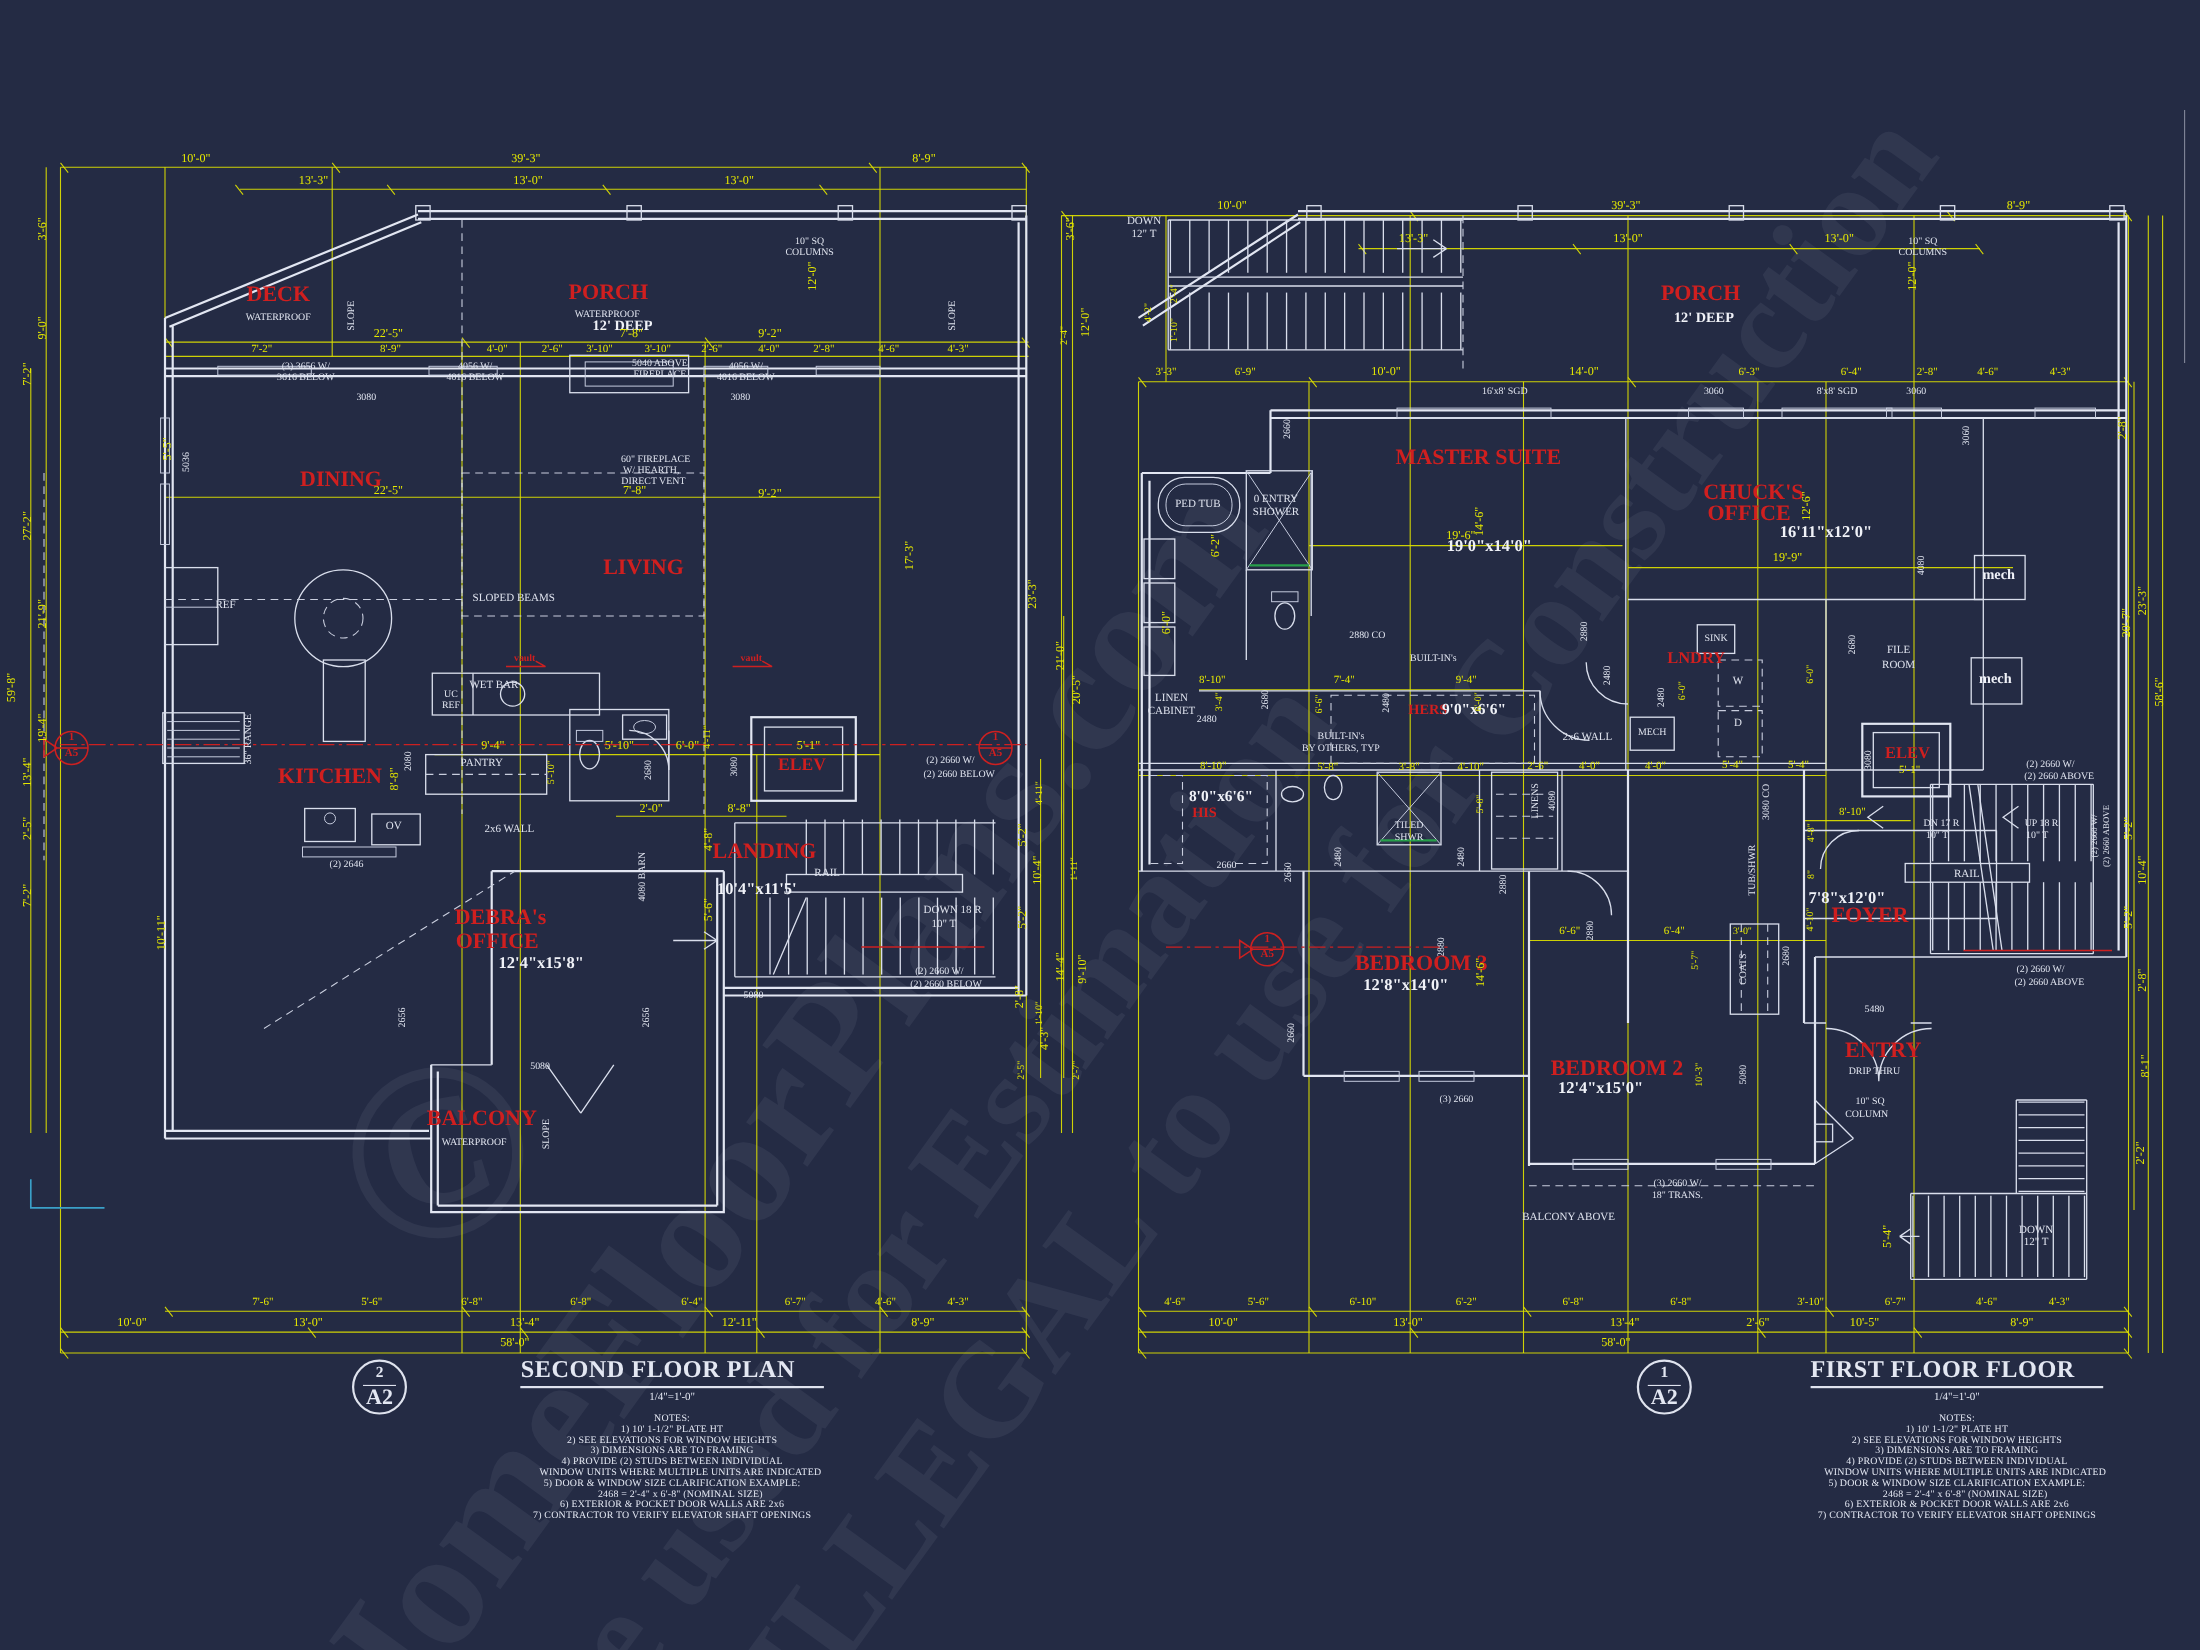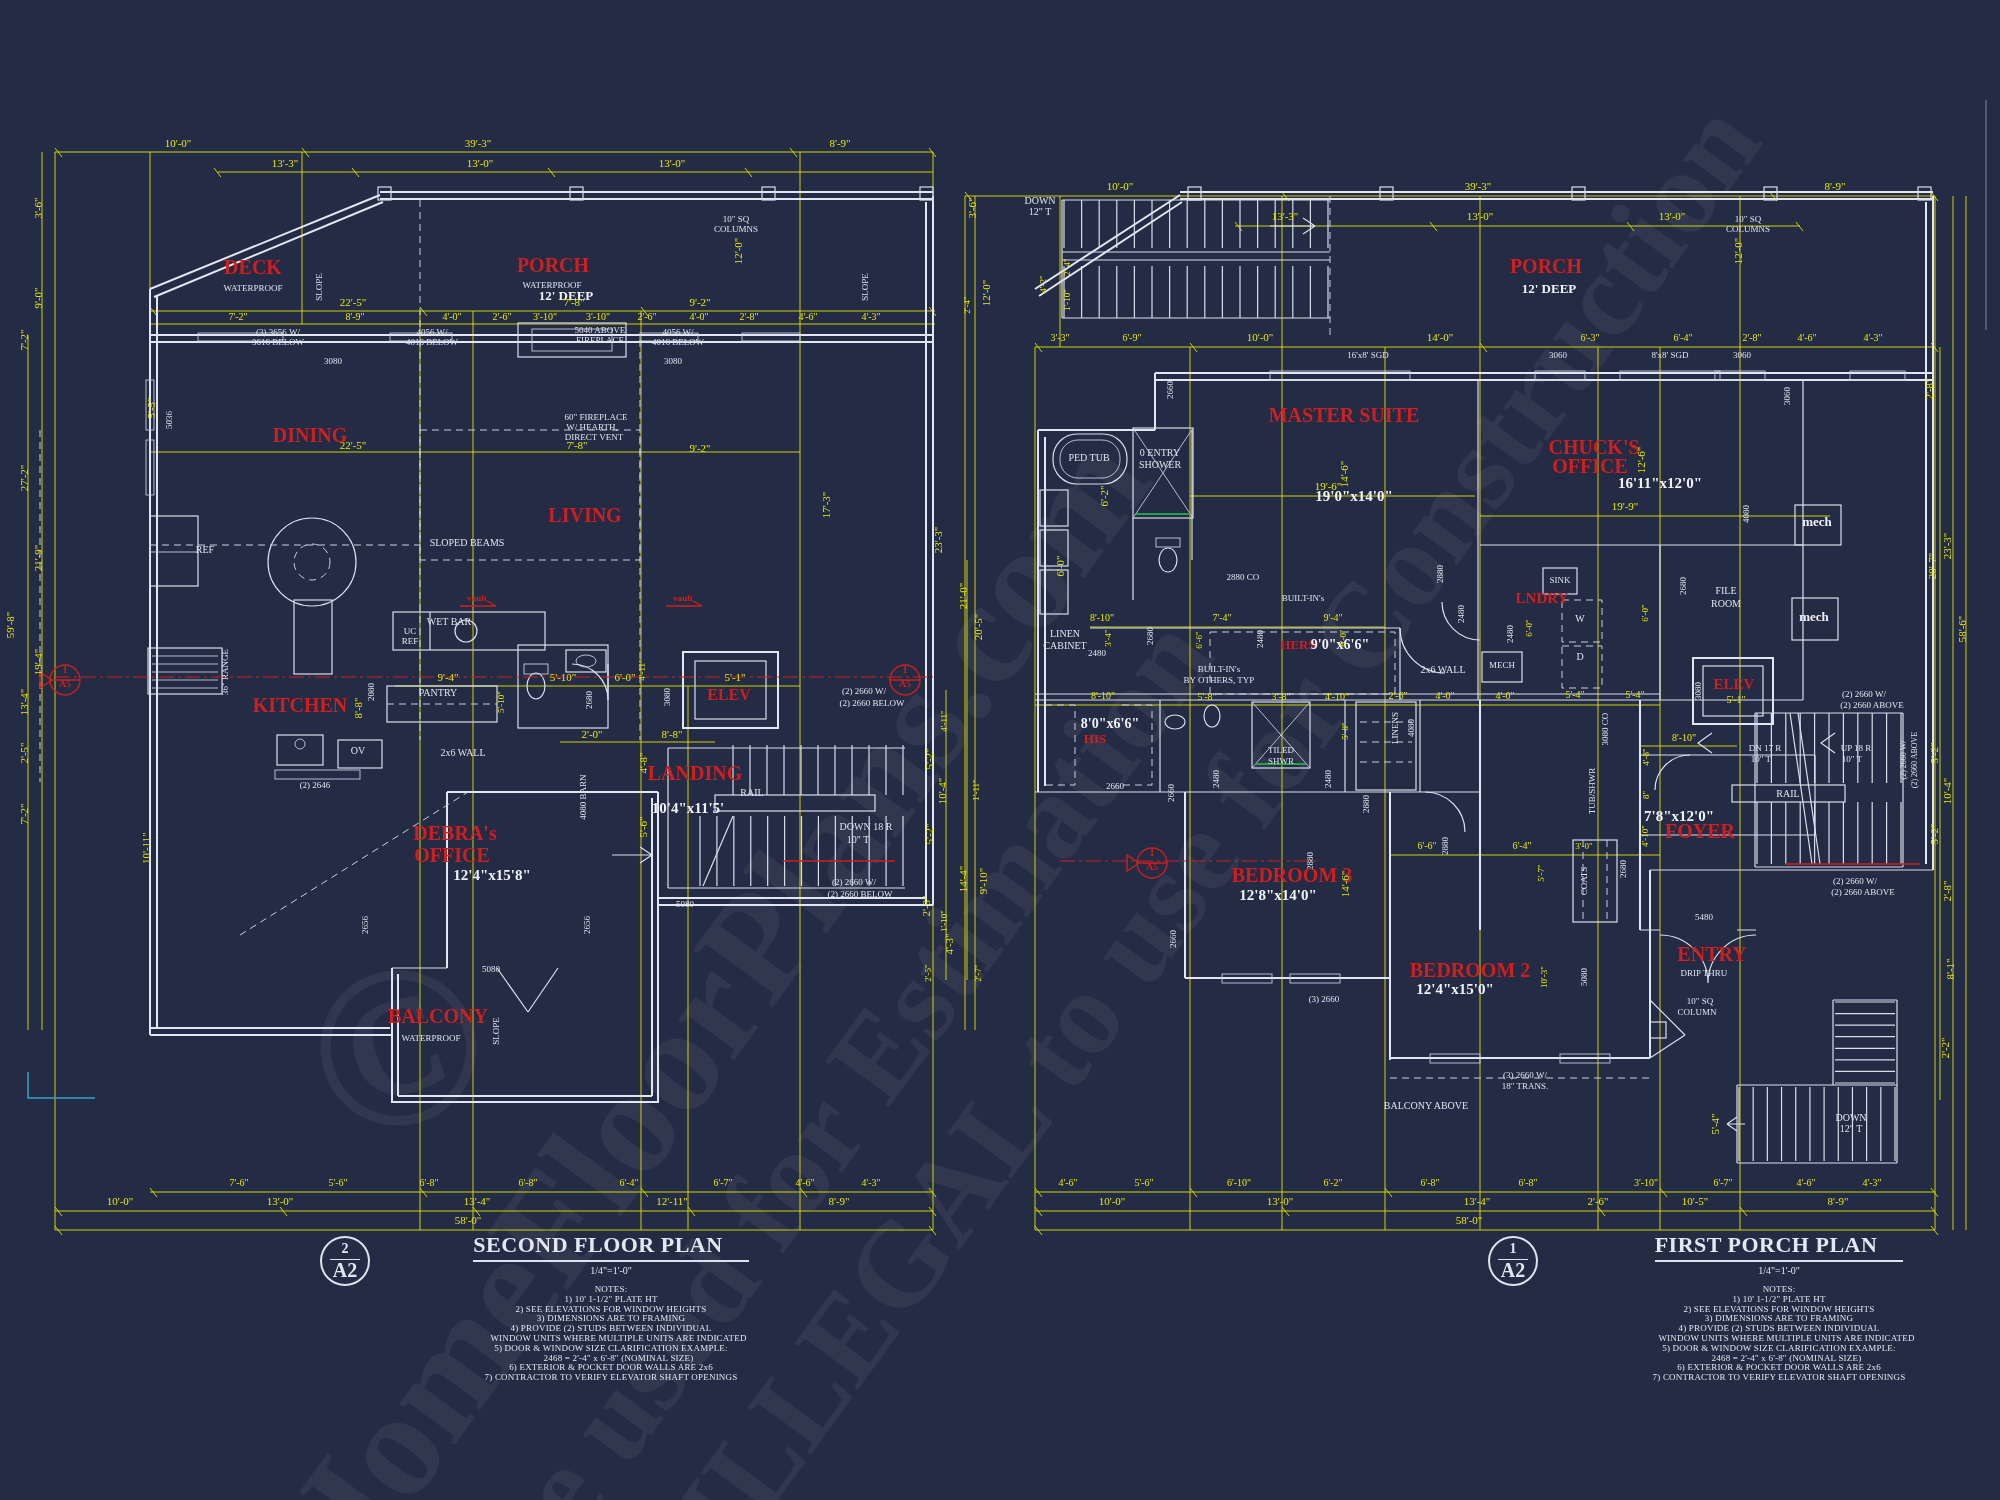--- a/index.html
+++ b/index.html
@@ -710,21 +710,21 @@
     </div>
   </div>
 </div>
 
 <div class="tblock" style="left:1488px;top:1232px;">
   <div class="tb-circle">
     <span class="tb-num">1</span>
     <span class="tb-sheet">A2</span>
   </div>
   <div class="tb-main">
-    <div class="tb-title">FIRST PORCH PLAN</div>
+    <div class="tb-title">FIRST FLOOR FLOOR</div>
     <div class="tb-scale">1/4"=1'-0"</div>
     <div class="tb-notes">
       <div class="note-line">NOTES:</div>
       <div>
             <div class="note-line">1) 10' 1-1/2" PLATE HT</div>
             <div class="note-line">2) SEE ELEVATIONS FOR WINDOW HEIGHTS</div>
             <div class="note-line">3) DIMENSIONS ARE TO FRAMING</div>
             <div class="note-line">4) PROVIDE (2) STUDS BETWEEN INDIVIDUAL</div>
             <div class="note-line note-ind">WINDOW UNITS WHERE MULTIPLE UNITS ARE INDICATED</div>
             <div class="note-line">5) DOOR &amp; WINDOW SIZE CLARIFICATION EXAMPLE:</div>

